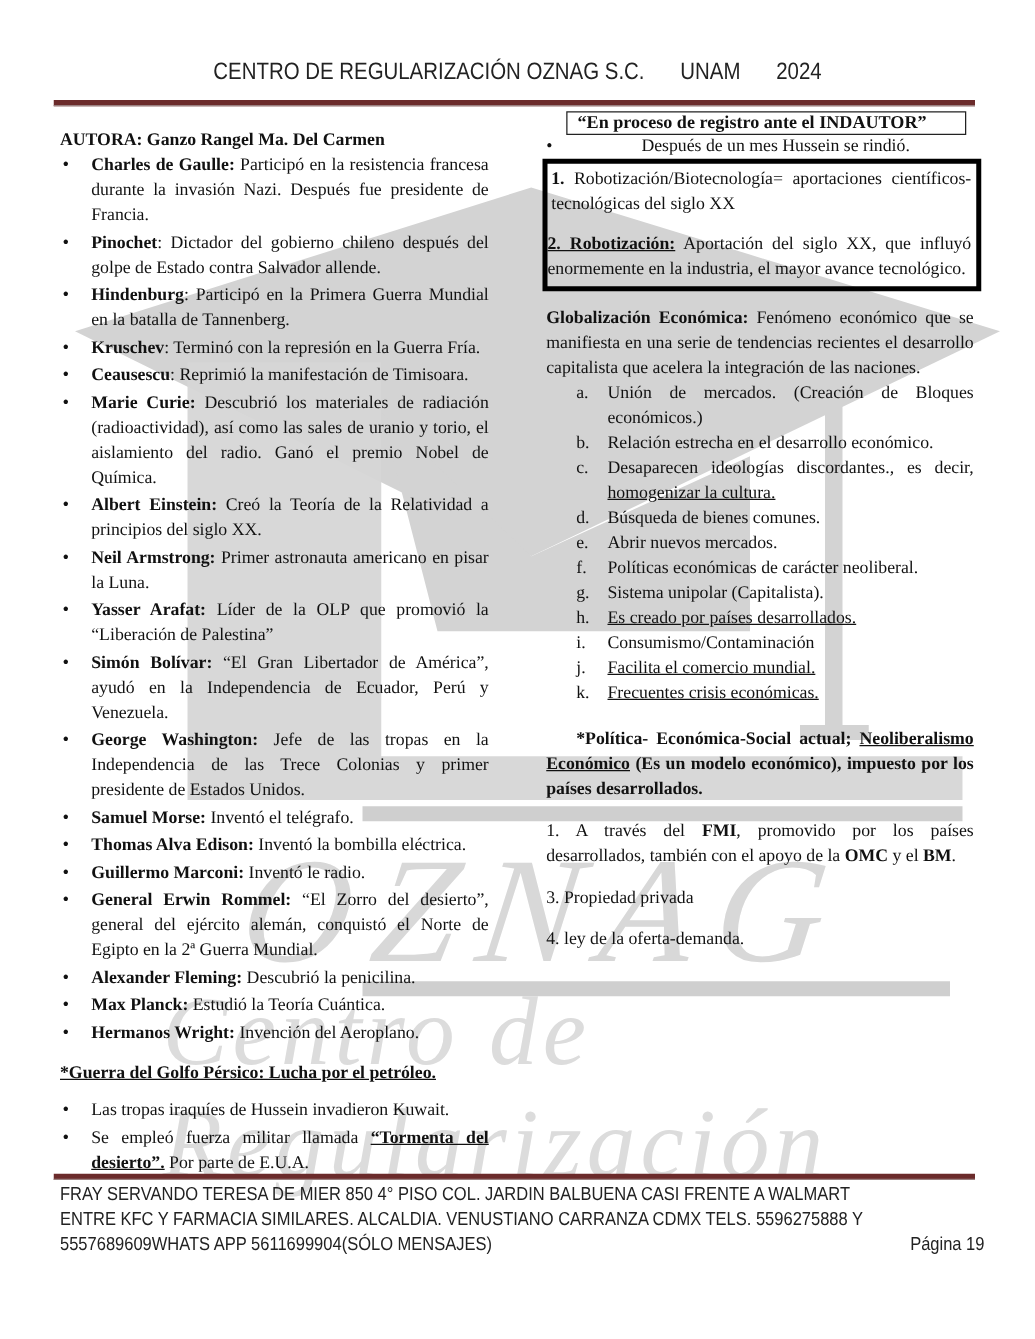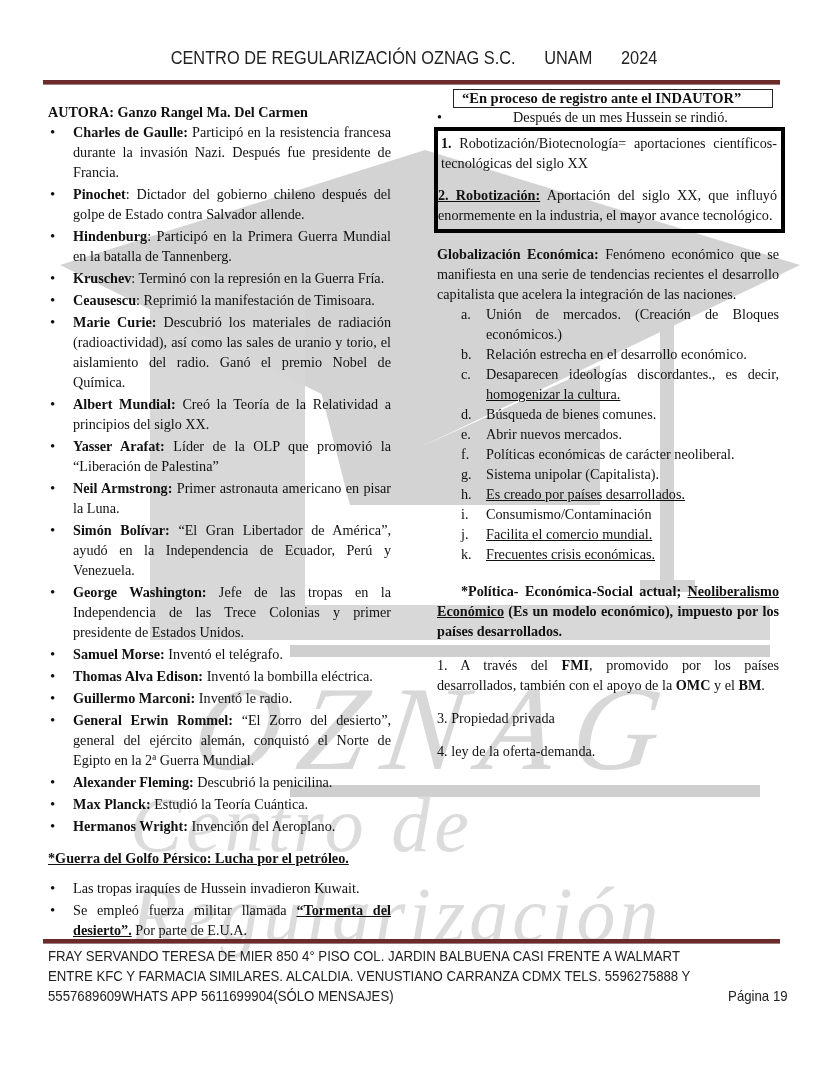--- a/index.html
+++ b/index.html
@@ -97,23 +97,23 @@
 
     <div class="col-left">
       <p class="autora">AUTORA: Ganzo Rangel Ma. Del Carmen</p>
       <ul class="bul">
         <li><b>Charles de Gaulle:</b><span> Participó en la resistencia francesa durante la invasión Nazi. Después fue presidente de Francia.</span></li>
         <li><b>Pinochet</b><span>: Dictador del gobierno chileno después del golpe de Estado contra Salvador allende.</span></li>
         <li><b>Hindenburg</b><span>: Participó en la Primera Guerra Mundial en la batalla de Tannenberg.</span></li>
         <li><b>Kruschev</b><span>: Terminó con la represión en la Guerra Fría.</span></li>
         <li><b>Ceausescu</b><span>: Reprimió la manifestación de Timisoara.</span></li>
         <li><b>Marie Curie:</b><span> Descubrió los materiales de radiación (radioactividad), así como las sales de uranio y torio, el aislamiento del radio. Ganó el premio Nobel de Química.</span></li>
-        <li><b>Albert Mundial:</b><span> Creó la Teoría de la Relatividad a principios del siglo XX.</span></li>
+        <li><b>Albert Einstein:</b><span> Creó la Teoría de la Relatividad a principios del siglo XX.</span></li>
+        <li><b>Neil Armstrong:</b><span> Primer astronauta americano en pisar la Luna.</span></li>
         <li><b>Yasser Arafat:</b><span> Líder de la OLP que promovió la “Liberación de Palestina”</span></li>
-        <li><b>Neil Armstrong:</b><span> Primer astronauta americano en pisar la Luna.</span></li>
         <li><b>Simón Bolívar:</b><span> “El Gran Libertador de América”, ayudó en la Independencia de Ecuador, Perú y Venezuela.</span></li>
         <li><b>George Washington:</b><span> Jefe de las tropas en la Independencia de las Trece Colonias y primer presidente de Estados Unidos.</span></li>
         <li><b>Samuel Morse:</b><span> Inventó el telégrafo.</span></li>
         <li><b>Thomas Alva Edison:</b><span> Inventó la bombilla eléctrica.</span></li>
         <li><b>Guillermo Marconi:</b><span> Inventó le radio.</span></li>
         <li><b>General Erwin Rommel:</b><span> “El Zorro del desierto”, general del ejército alemán, conquistó el Norte de Egipto en la 2ª Guerra Mundial.</span></li>
         <li><b>Alexander Fleming:</b><span> Descubrió la penicilina.</span></li>
         <li><b>Max Planck:</b><span> Estudió la Teoría Cuántica.</span></li>
         <li><b>Hermanos Wright:</b><span> Invención del Aeroplano.</span></li>
       </ul>

